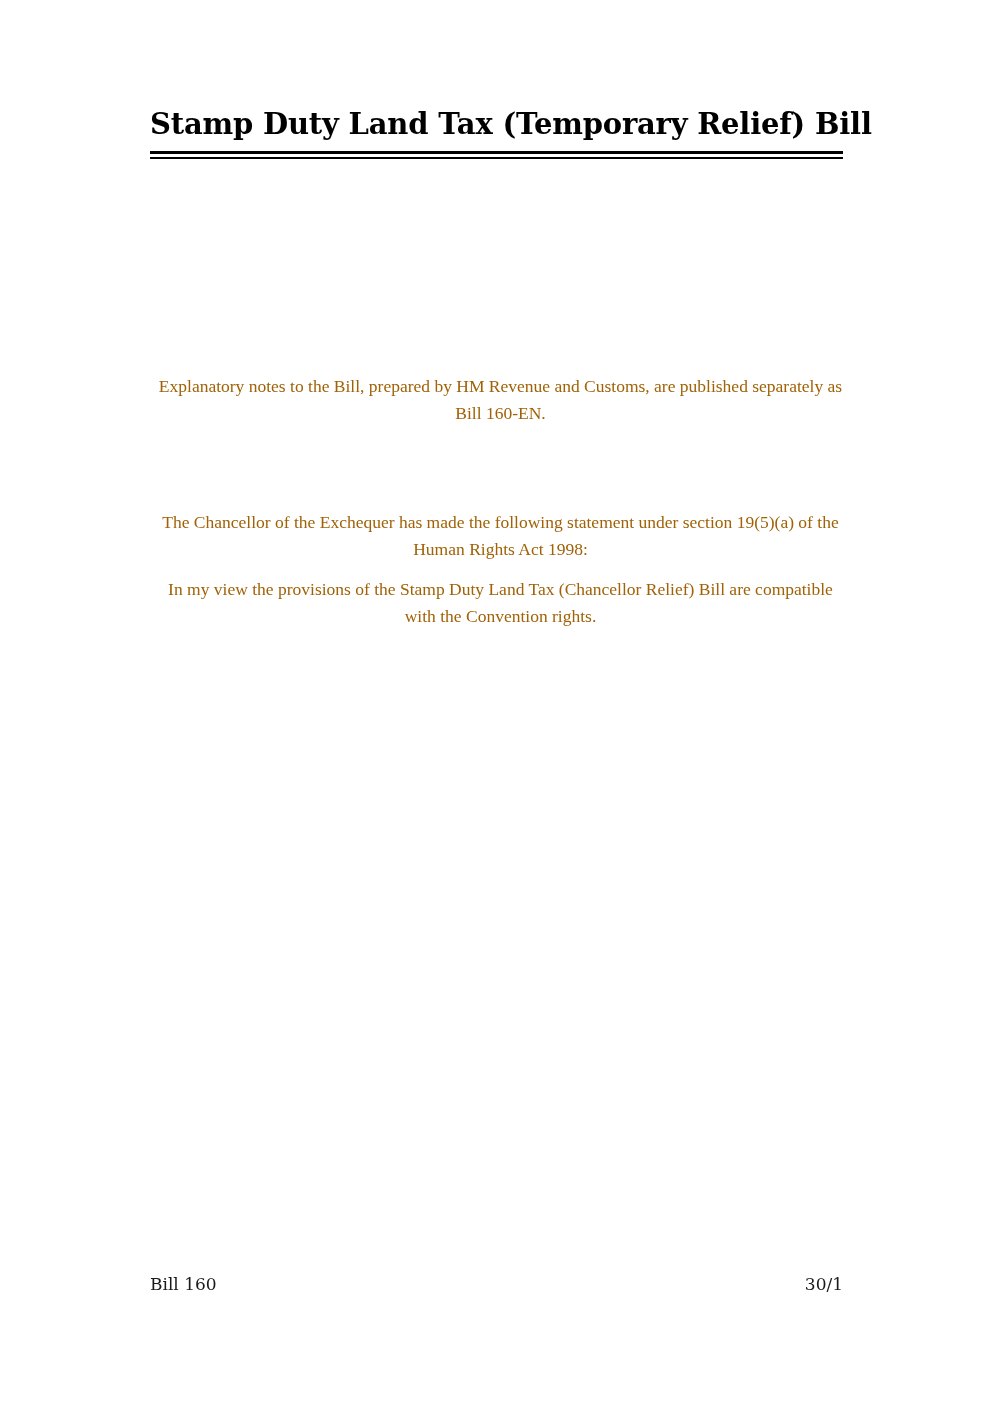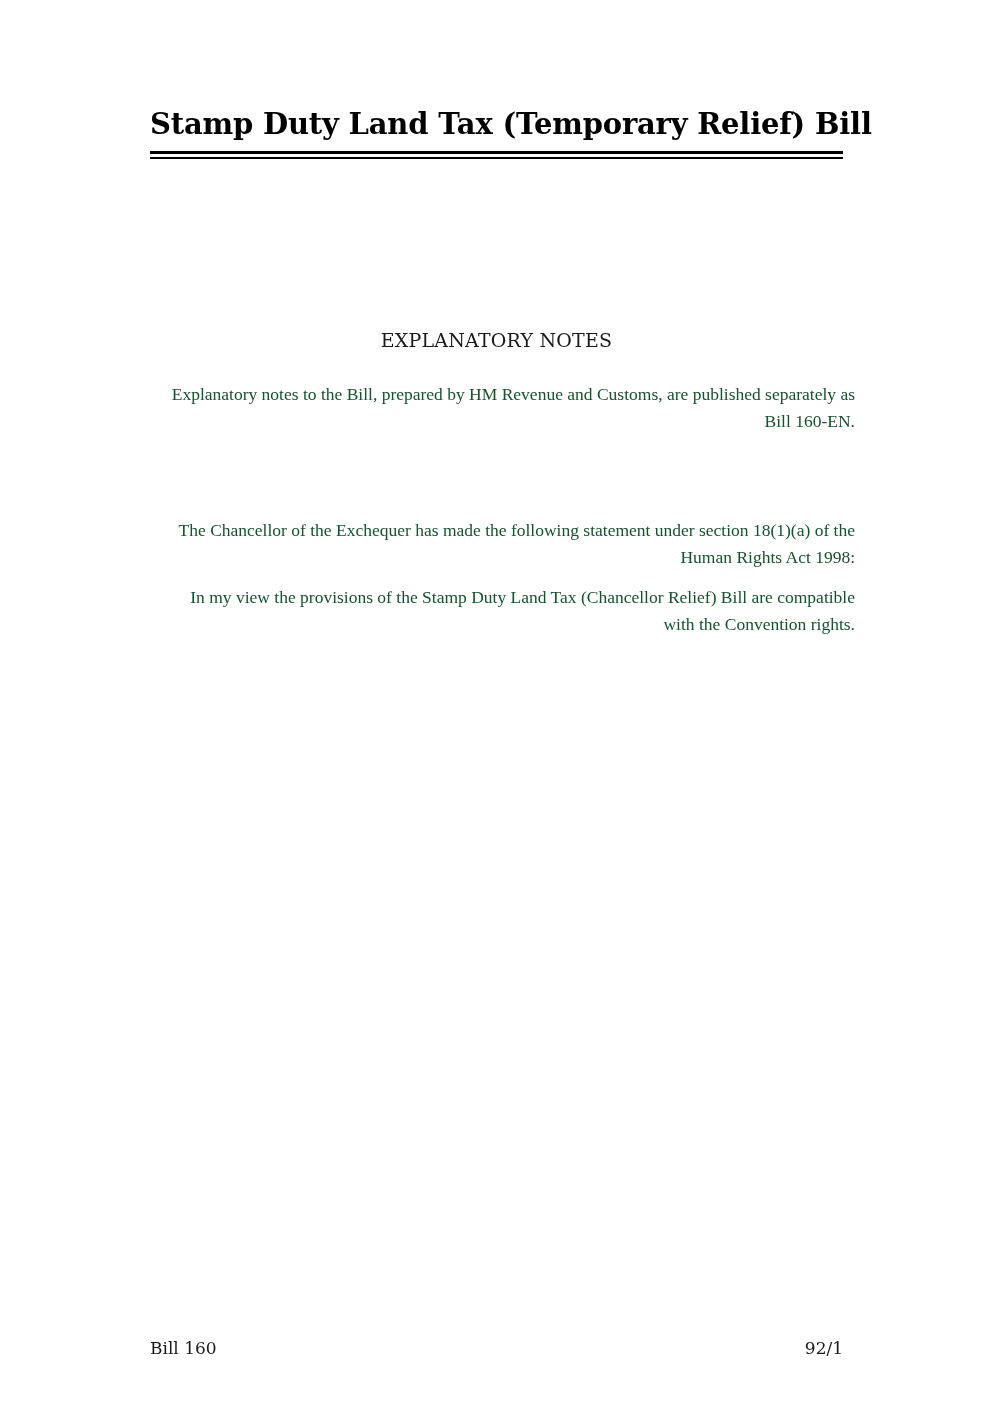--- a/index.html
+++ b/index.html
@@ -50,57 +50,56 @@
     font-family: "DejaVu Serif", serif;
     font-weight: normal;
     font-size: 19px;
     line-height: 22px;
     letter-spacing: 0.2px;
     color: #1a1a1a;
   }
   .heading-en   { top: 329px; }
   .heading-echr { top: 459px; }
   .body-para {
-    margin: 12px;
+    margin: 4px;
     font-size: 17.5px;
     line-height: 27px;
-    text-align: right;
-    color: #14532d;
+    text-align: center;
+    color: #a16207;
   }
   .para-1 { top: 369px; }
   .para-2 { top: 505px; }
   .para-3 { top: 572px; }
   .page-footer {
-    top: 1336px;
+    top: 1272px;
     display: flex;
     justify-content: space-between;
     align-items: baseline;
     font-family: "DejaVu Serif", serif;
     font-size: 17px;
     line-height: 24px;
     color: #1a1a1a;
   }
 </style>
 </head>
 <body>
 
 <div class="page">
 
   <h1 class="col bill-title">Stamp Duty Land Tax (Temporary Relief) Bill</h1>
 
   <div class="col rule-thick"></div>
   <div class="col rule-thin"></div>
 
-  <h2 class="col section-heading heading-en">EXPLANATORY NOTES</h2>
 
   <p class="col body-para para-1">Explanatory notes to the Bill, prepared by HM Revenue and Customs, are published separately as Bill 160-EN.</p>
 
 
-  <p class="col body-para para-2">The Chancellor of the Exchequer has made the following statement under section 18(1)(a) of the Human Rights Act 1998:</p>
+  <p class="col body-para para-2">The Chancellor of the Exchequer has made the following statement under section 19(5)(a) of the Human Rights Act 1998:</p>
 
   <p class="col body-para para-3">In my view the provisions of the Stamp Duty Land Tax (Chancellor Relief) Bill are compatible with the Convention rights.</p>
 
   <footer class="col page-footer">
     <span>Bill 160</span>
-    <span>92/1</span>
+    <span>30/1</span>
   </footer>
 
 </div>
 
 </body></html>

